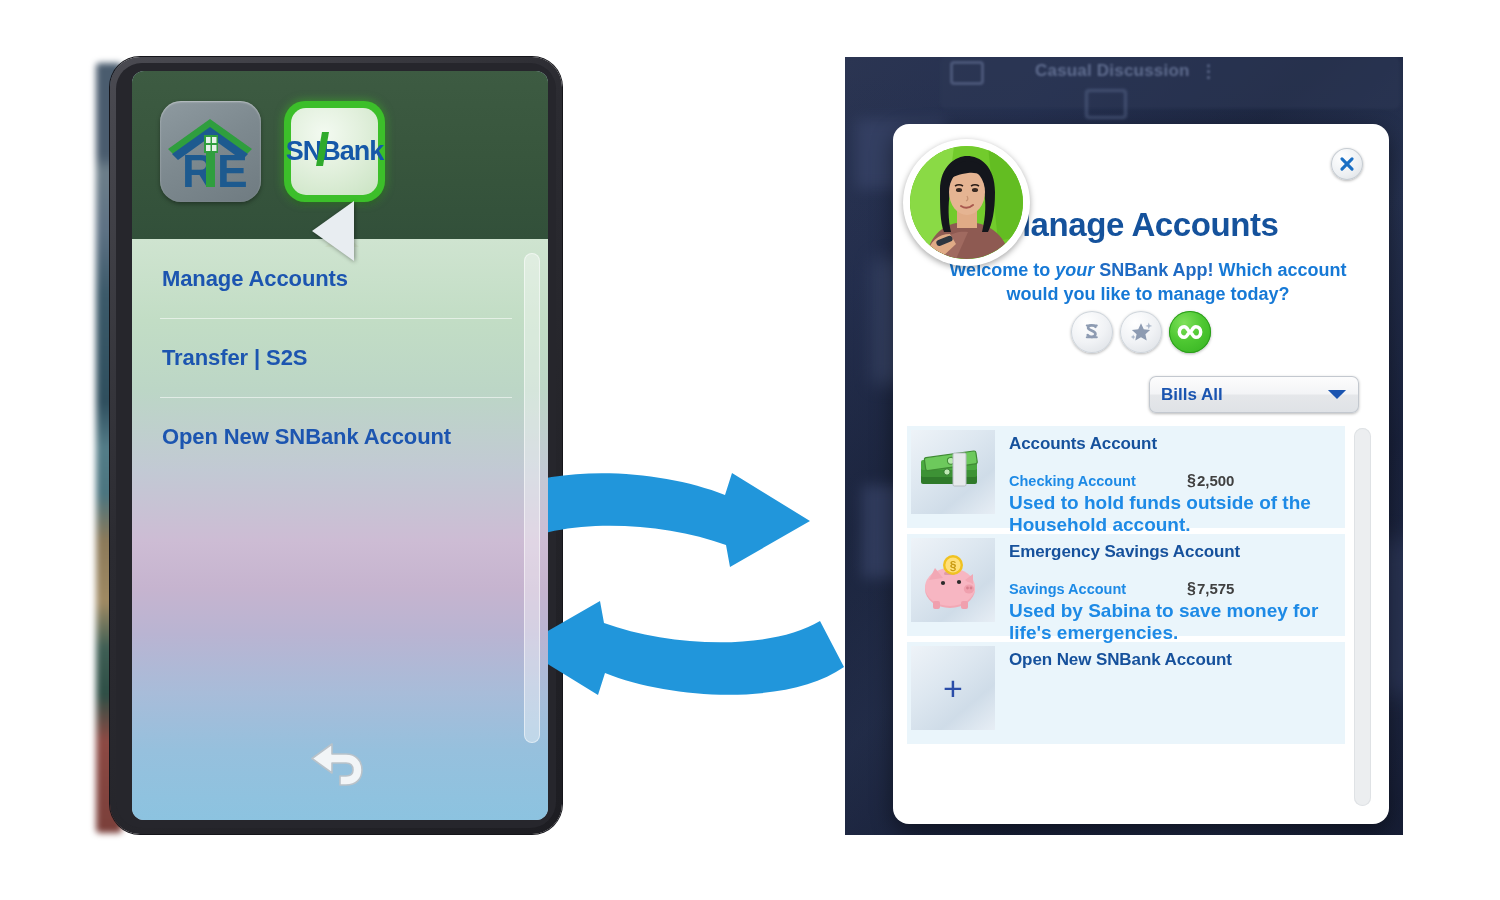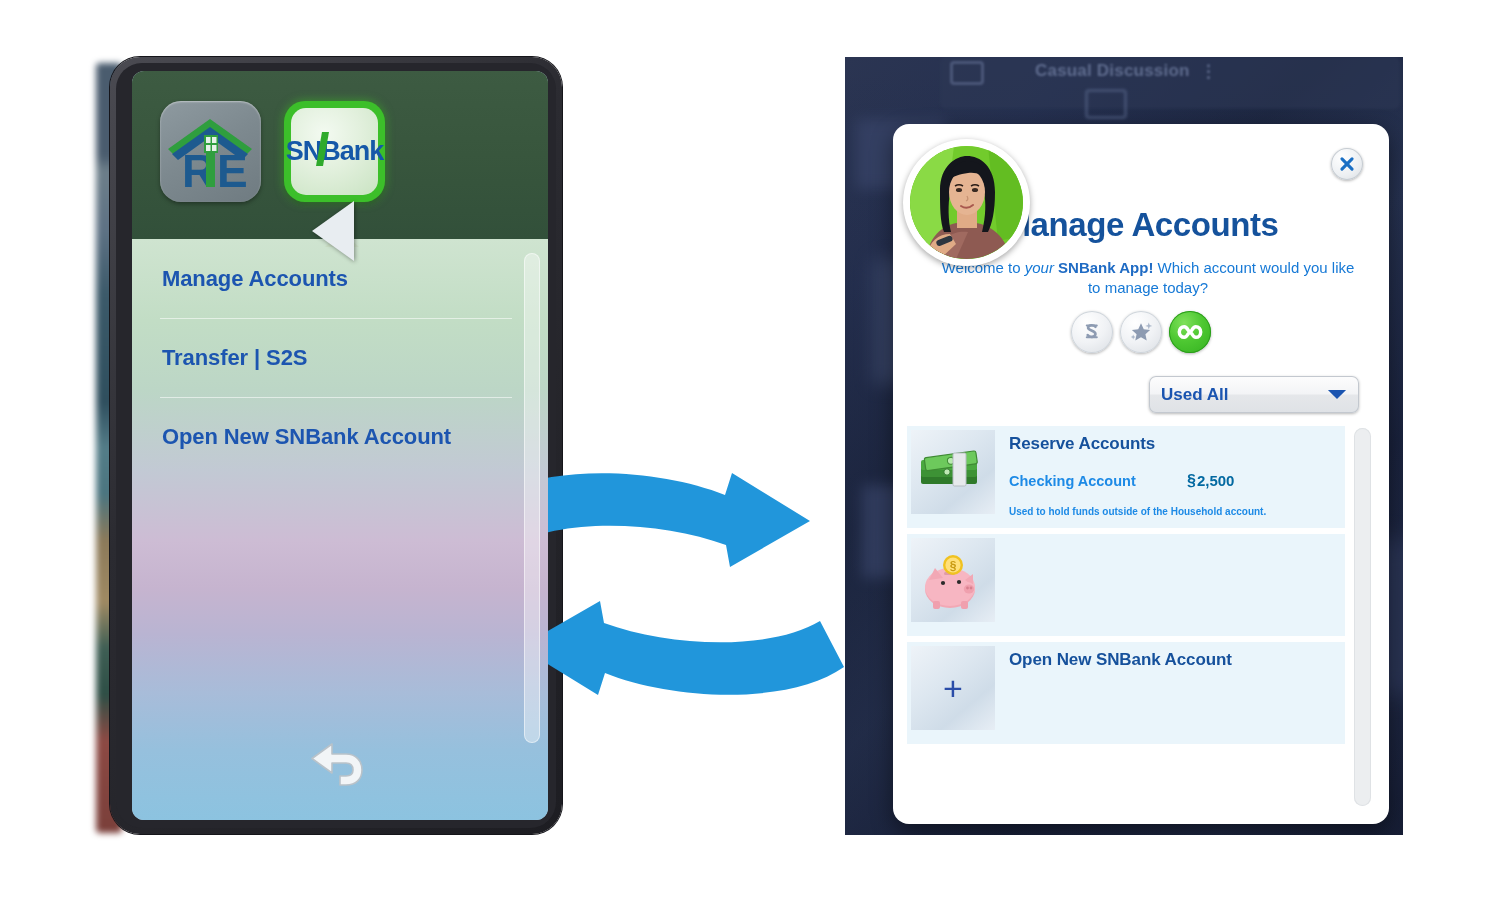--- a/index.html
+++ b/index.html
@@ -215,21 +215,21 @@
   }
   .dlg-title {
     position: absolute; left: 0; right: 0; top: 82px;
     text-align: center;
     font-size: 33px; font-weight: 700; color: #15529c;
     letter-spacing: -.4px;
   }
   .dlg-sub {
     position: absolute; left: 42px; right: 28px; top: 134px;
     text-align: center;
-    font-size: 15px; font-weight: 400; color: #1679d6;
+    font-size: 18px; font-weight: 700; color: #1679d6;
     line-height: 1.35;
   }
   .dlg-sub i { font-style: italic; }
   .dlg-sub b { color:#1f6bc4; }
 
   .filters {
     position: absolute; left: 0; right: 0; top: 187px;
     display: flex; justify-content: center; gap: 7px;
   }
   .filter-chip {
@@ -267,23 +267,23 @@
   .acct-icon {
     width: 84px; height: 84px; flex: 0 0 84px;
     background: linear-gradient(140deg,#eef3f8 0%,#dde7f0 40%,#cfdce8 70%,#e7eef5 100%);
     display:flex; align-items:center; justify-content:center;
     overflow: hidden;
   }
   .acct-text { padding-left: 14px; padding-top: 4px; }
   .acct-name { font-size: 17px; font-weight: 700; color: #16519c; letter-spacing:-.1px; }
   .acct-meta { display:flex; align-items:baseline; margin-top: 18px; }
   .acct-type { font-size: 14.5px; font-weight: 700; color: #1d8ae6; width: 178px; }
-  .acct-amt { font-size: 15px; font-weight: 700; color: #0369a1; }
+  .acct-amt { font-size: 15px; font-weight: 700; color: #404040; }
   .acct-amt .sym { font-size: 16px; font-weight: 700; margin-right:1px; }
-  .acct-desc { font-size: 10px; font-weight: 700; color: #1d8ae6; margin-top: 16px; }
+  .acct-desc { font-size: 19px; font-weight: 700; color: #1d8ae6; margin-top: 2px; }
   .plus-glyph { font-size: 34px; color: #2b4da8; font-weight: 300; line-height: 1; }
 
   .list-scrollbar {
     position: absolute; right: 4px; top: 2px; width: 17px; bottom: 6px;
     border-radius: 9px;
     background: #eceef0;
     box-shadow: inset 0 0 0 1px #dfe2e5;
   }
 </style>
 </head>
@@ -439,21 +439,21 @@
         </svg>
       </div>
       <div class="filter-chip active">
         <svg viewBox="0 0 34 24" width="28" height="22">
           <path d="M10 5.5 C14 5.5 15 12 17 12 C19 12 20 5.5 24 5.5 C27.5 5.5 30 8.5 30 12 C30 15.5 27.5 18.5 24 18.5 C20 18.5 19 12 17 12 C15 12 14 18.5 10 18.5 C6.5 18.5 4 15.5 4 12 C4 8.5 6.5 5.5 10 5.5 Z" fill="none" stroke="#ffffff" stroke-width="4.2"></path>
         </svg>
       </div>
     </div>
 
     <div class="dropdown">
-      <span class="dropdown-label">Used All</span>
+      <span class="dropdown-label">Bills All</span>
       <svg viewBox="0 0 22 14" width="20" height="13">
         <path d="M1 2 L11 12 L21 2 Z" fill="#1a54b0"></path>
       </svg>
     </div>
 
     <div class="list-panel">
       <div class="list-scroll">
 
         <div class="acct-row">
           <div class="acct-icon">
@@ -464,21 +464,21 @@
               <g transform="rotate(-8 36 26)">
                 <rect x="8" y="18" width="52" height="13" rx="2" fill="#6dc95c"></rect>
                 <rect x="8" y="18" width="52" height="13" rx="2" fill="none" stroke="#3e8a33" stroke-width="1.2"></rect>
                 <circle cx="34" cy="24.5" r="3.4" fill="#b9eaae" stroke="#3e8a33" stroke-width="1"></circle>
               </g>
               <rect x="36" y="17" width="13" height="33" rx="1.5" fill="#e6e9ec" stroke="#b5bcc2" stroke-width="1"></rect>
               <circle cx="30" cy="36" r="3.2" fill="#bfe8b4" stroke="#2f7a2a" stroke-width="1"></circle>
             </svg>
           </div>
           <div class="acct-text">
-            <div class="acct-name">Reserve Accounts</div>
+            <div class="acct-name">Accounts Account</div>
             <div class="acct-meta">
               <span class="acct-type">Checking Account</span>
               <span class="acct-amt"><span class="sym">§</span><span>2,500</span></span>
             </div>
             <div class="acct-desc">Used to hold funds outside of the Household account.</div>
           </div>
         </div>
 
         <div class="acct-row">
           <div class="acct-icon">
@@ -494,20 +494,28 @@
               <circle cx="42" cy="38" r="2.1" fill="#2a2a2a"></circle>
               <circle cx="26" cy="39" r="2.1" fill="#2a2a2a"></circle>
               <rect x="27" y="28" width="11" height="3" rx="1.5" fill="#e09aa8"></rect>
               <rect x="16" y="57" width="7" height="8" rx="2" fill="#f0a0ae"></rect>
               <rect x="44" y="57" width="7" height="8" rx="2" fill="#f0a0ae"></rect>
               <circle cx="36" cy="21" r="10" fill="#f0c221"></circle>
               <circle cx="36" cy="21" r="7.6" fill="#ffe07a"></circle>
               <text x="36" y="26" text-anchor="middle" font-family="Liberation Sans, sans-serif" font-size="12" font-weight="700" fill="#c99a12">§</text>
             </svg>
           </div>
+          <div class="acct-text">
+            <div class="acct-name">Emergency Savings Account</div>
+            <div class="acct-meta">
+              <span class="acct-type">Savings Account</span>
+              <span class="acct-amt"><span class="sym">§</span><span>7,575</span></span>
+            </div>
+            <div class="acct-desc">Used by Sabina to save money for life's emergencies.</div>
+          </div>
         </div>
 
         <div class="acct-row">
           <div class="acct-icon">
             <span class="plus-glyph">+</span>
           </div>
           <div class="acct-text">
             <div class="acct-name">Open New SNBank Account</div>
           </div>
         </div>

